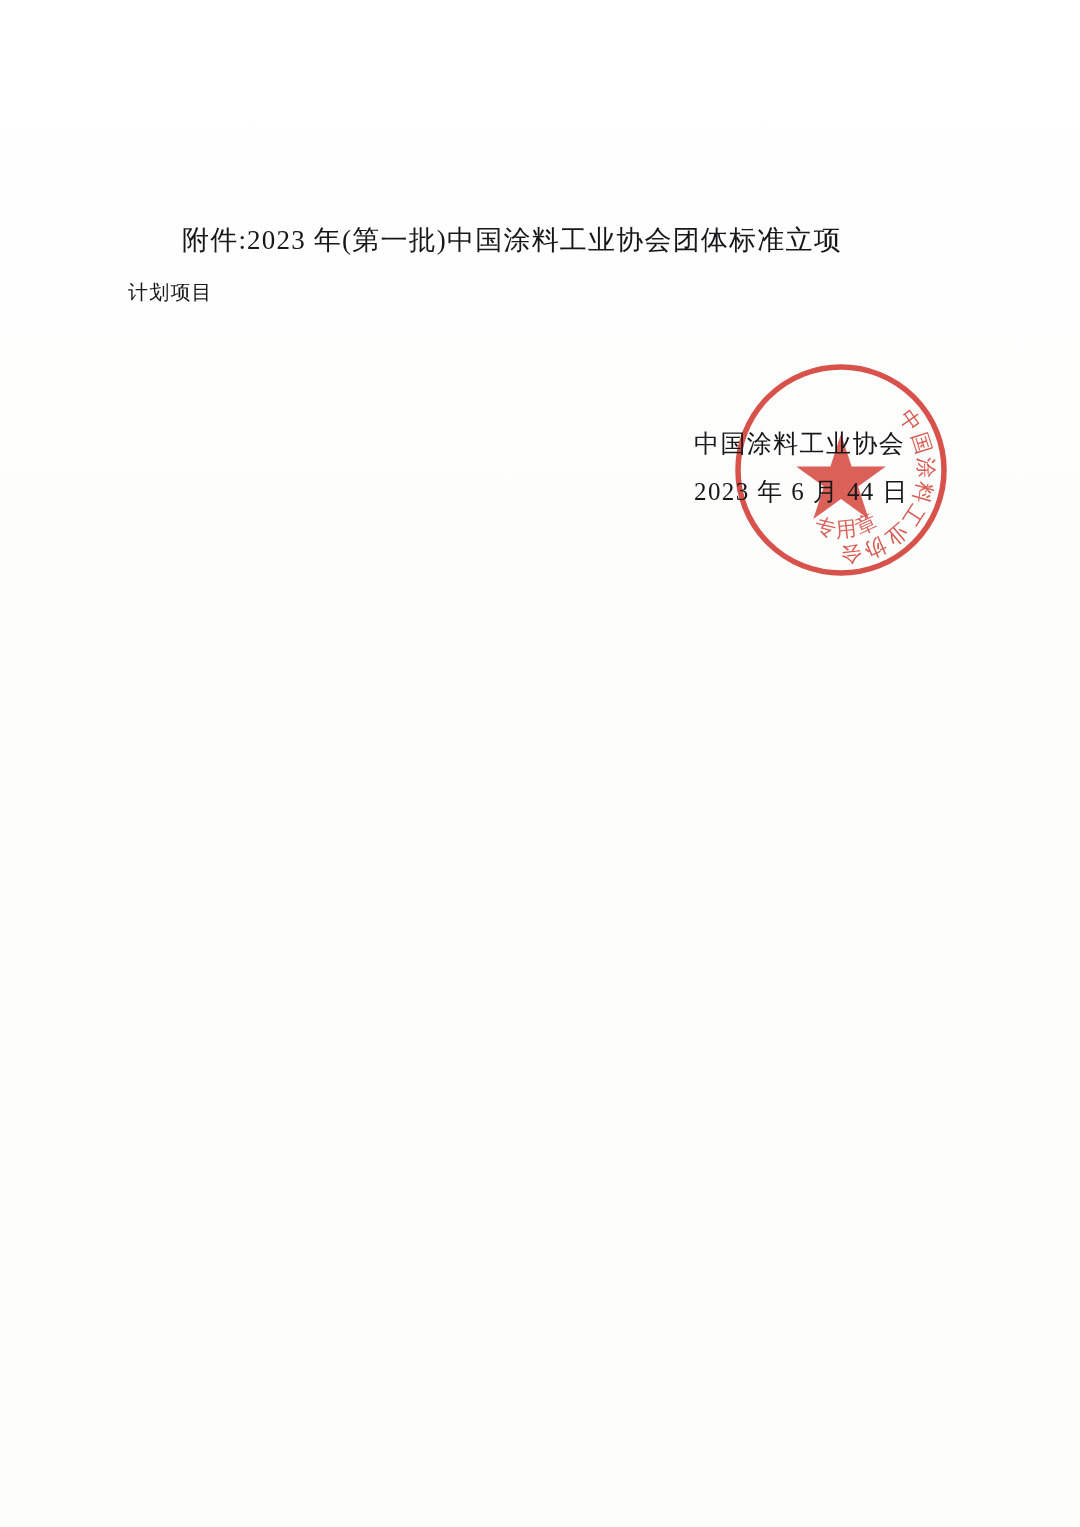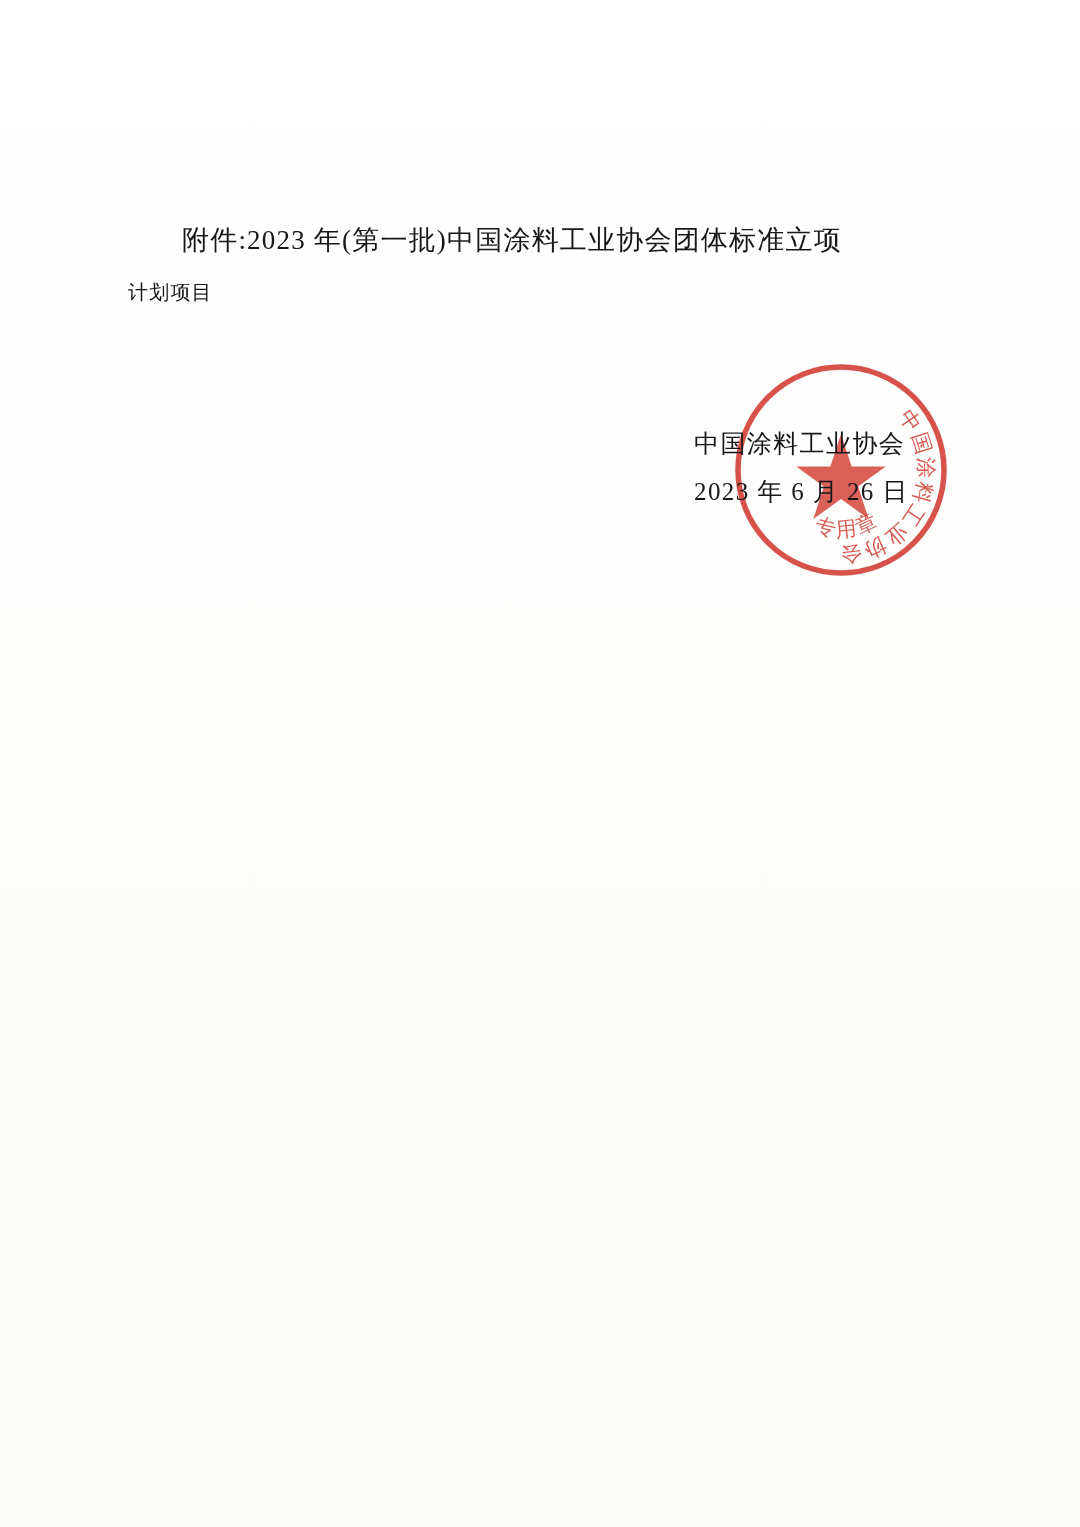--- a/index.html
+++ b/index.html
@@ -125,15 +125,15 @@
         <textPath href="#ringpath" startOffset="13%">中国涂料工业协会</textPath>
       </text>
       <text class="seal-text-ring" fill="#d2352c" opacity="0.85" font-size="18">
         <textPath href="#ringpath-bottom" startOffset="30%">专用章</textPath>
       </text>
     </svg>
   </div>
 
   <div class="signature-block">
     <div class="sig-org">中国涂料工业协会</div>
-    <div class="sig-date">2023 年 6 月 26 日</div>
+    <div class="sig-date">2023 年 6 月 44 日</div>
   </div>
 </div>
 
 </body></html>

